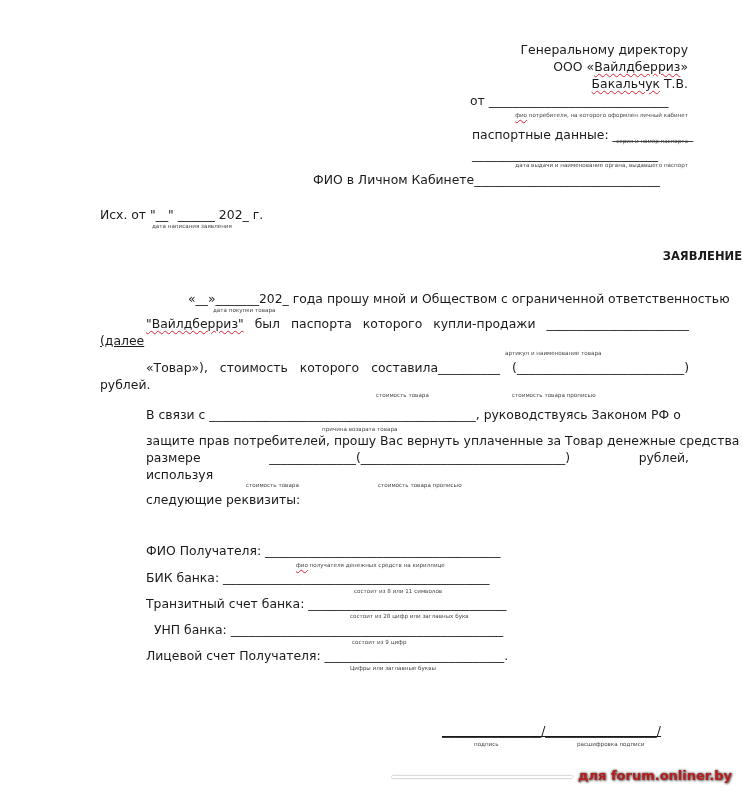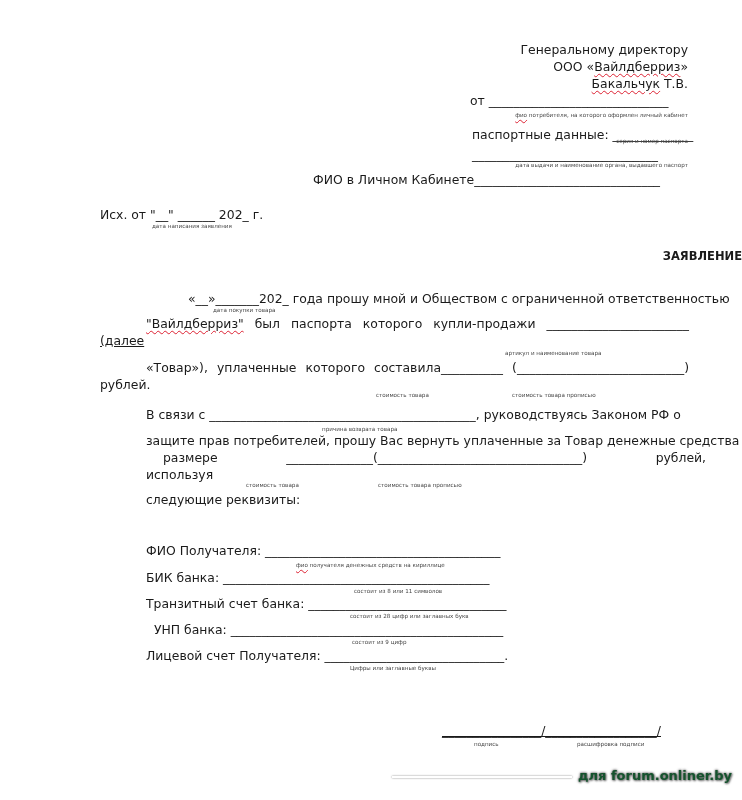--- a/index.html
+++ b/index.html
@@ -4,21 +4,21 @@
 <style>
   html, body { margin:0; padding:0; background:#ffffff; }
   body { width:742px; height:800px; position:relative; overflow:hidden;
          font-family:"DejaVu Sans", "Liberation Sans", sans-serif; color:#1a1a1a; }
   .t { position:absolute; white-space:nowrap; font-size:12.4px; line-height:15px; }
   .cap { position:absolute; white-space:nowrap; font-size:5.6px; line-height:7px; color:#444; }
   .r { text-align:right; }
   .sq { text-decoration: underline wavy #d23; text-decoration-thickness:1px; text-underline-offset:2px; }
   .bold { font-weight:bold; }
   .just { display:flex; justify-content:space-between; }
-  .wm { position:absolute; left:392px; top:768px; font-size:13px; font-weight:bold; color:#14532d;
+  .wm { position:absolute; left:392px; top:768px; font-size:13px; font-weight:bold; color:#b91c1c;
         text-shadow: 0 0 2px #666, 0 0 3px #777, 1px 1px 2px #888; white-space:nowrap; font-family:"DejaVu Sans", sans-serif; }
   .wm-line { display:inline-block; width:180px; height:2px; background:#fff; box-shadow:0 0 2px #777; vertical-align:middle; margin-right:6px; }
 </style>
 </head>
 <body>
 
 <div class="t r" style="right:54px; top:42px;">Генеральному директору</div>
 <div class="t r" style="right:54px; top:59px;"><span>ООО «</span><span class="sq">Вайлдберриз</span><span>»</span></div>
 <div class="t r" style="right:54px; top:76px;"><span class="sq">Бакальчук</span><span> Т.В.</span></div>
 
@@ -47,34 +47,34 @@
   <span>паспорта</span>
   <span>которого</span>
   <span>купли-продажи</span>
   <span>_______________________</span>
 </div>
 <div class="t" style="left:100px; top:333px;text-decoration:underline;">(далее</div>
 <div class="cap" style="left:505px; top:350px;">артикул и наименование товара</div>
 
 <div class="t just" style="left:146px; width:543px; top:360px;">
   <span>«Товар»),</span>
-  <span>уплаченные</span>
+  <span>стоимость</span>
   <span>которого</span>
   <span>составила__________</span>
   <span>(___________________________)</span>
 </div>
 <div class="t" style="left:100px; top:377px;">рублей.</div>
 <div class="cap" style="left:376px; top:392px;">стоимость товара</div>
 <div class="cap" style="left:512px; top:392px;">стоимость товара прописью</div>
 
 <div class="t" style="left:146px; top:407px;"><span>В связи с ___________________________________________</span><span>, руководствуясь Законом РФ о</span></div>
 <div class="cap" style="left:322px; top:426px;">причина возврата товара</div>
 
 <div class="t" style="left:146px; top:433px;">защите прав потребителей, прошу Вас вернуть уплаченные за Товар денежные средства в</div>
-<div class="t just" style="left:163px; width:543px; top:450px;">
+<div class="t just" style="left:146px; width:543px; top:450px;">
   <span>размере</span>
   <span>______________(_________________________________)</span>
   <span>рублей,</span>
 </div>
 <div class="t" style="left:146px; top:467px;">используя</div>
 <div class="cap" style="left:246px; top:482px;">стоимость товара</div>
 <div class="cap" style="left:378px; top:482px;">стоимость товара прописью</div>
 <div class="t" style="left:146px; top:492px;">следующие реквизиты:</div>
 
 <div class="t" style="left:146px; top:543px;">ФИО Получателя: ______________________________________</div>

